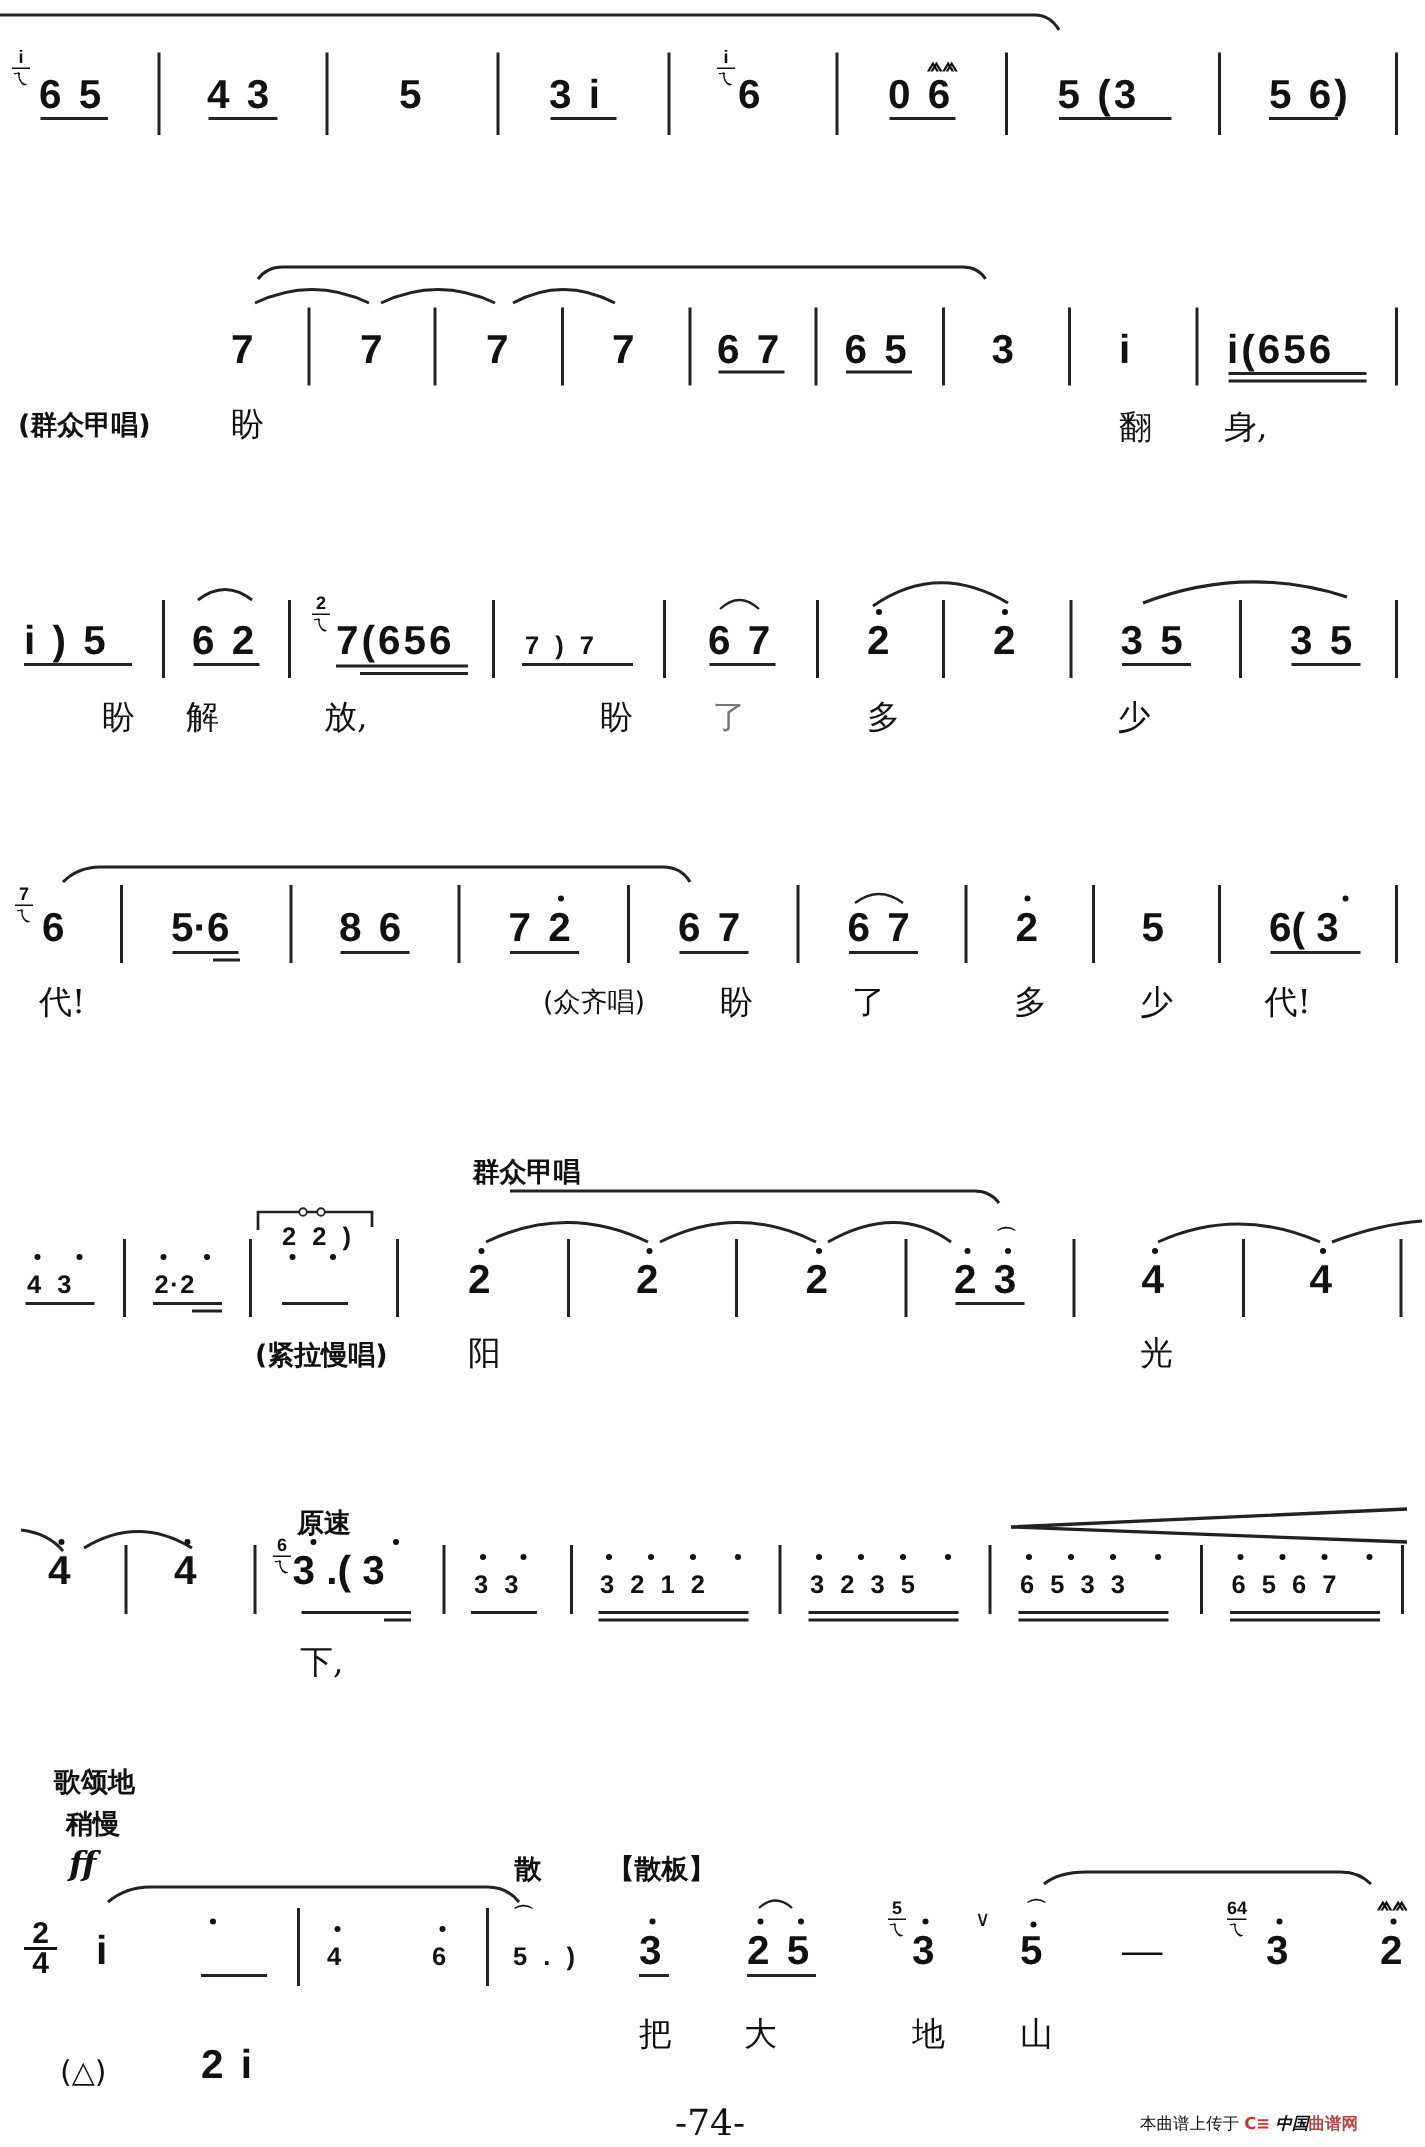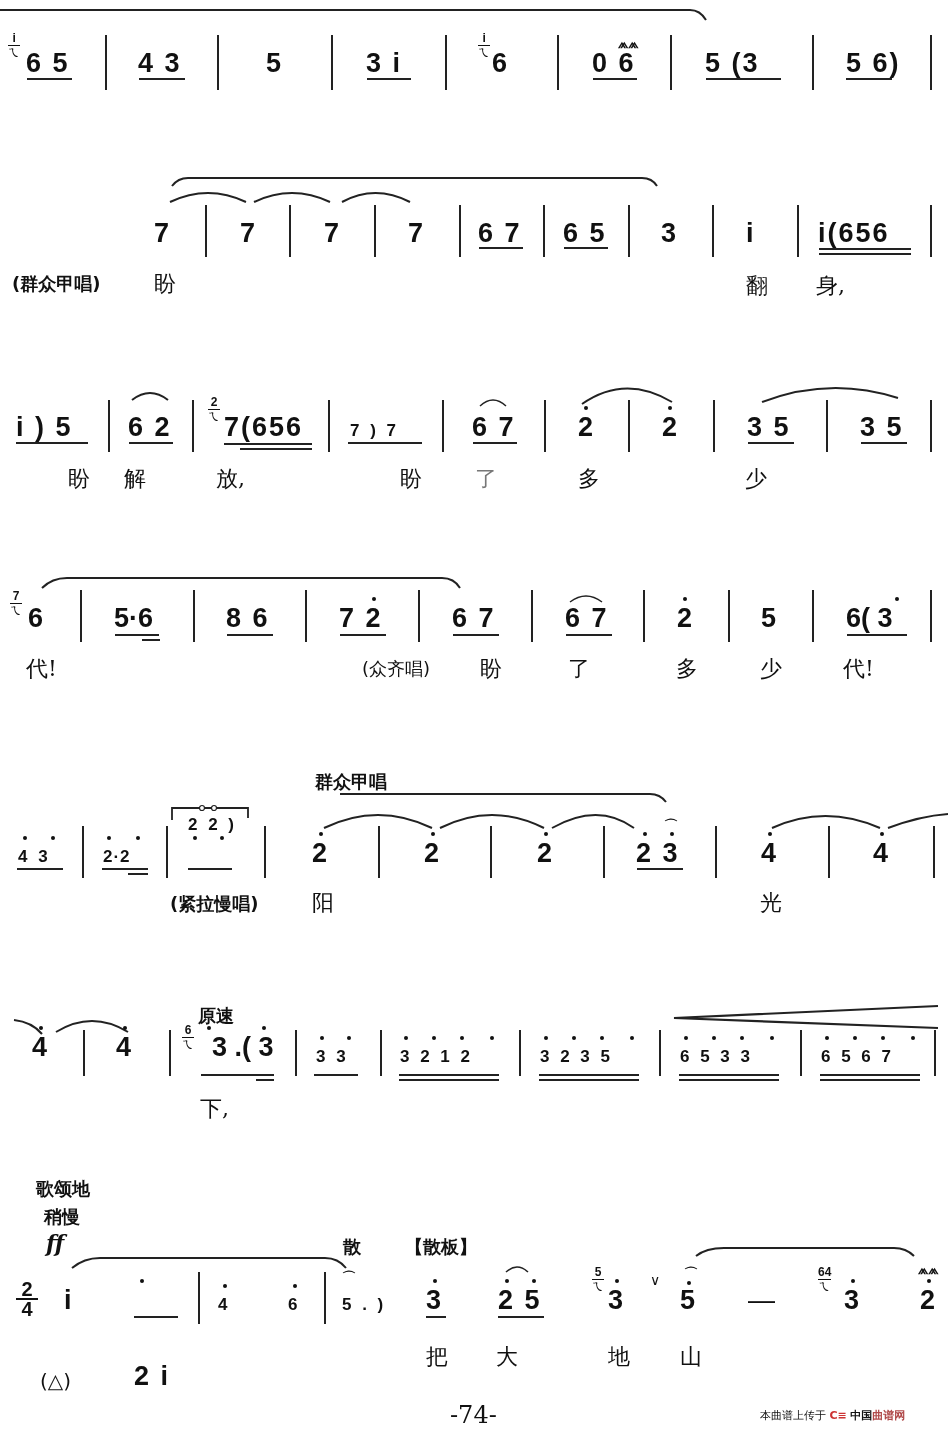--- a/index.html
+++ b/index.html
@@ -13,21 +13,21 @@
   .lyr { position: absolute; font-family: "DejaVu Serif", serif; font-size: 22px; line-height: 26px; color: #111; white-space: nowrap; }
   .lab { position: absolute; font-family: "DejaVu Sans", sans-serif; font-weight: bold; font-size: 18px; line-height: 22px; color: #111; white-space: nowrap; }
   .grace { position: absolute; font-family: "Liberation Sans", sans-serif; font-weight: bold; font-size: 12px; line-height: 12px; color: #111; text-align: center; }
   .grace .g-top { display: block; border-bottom: 1.5px solid #111; padding-bottom: 1px; }
   .grace .g-tail { display: block; font-size: 12px; }
   .dot { position: absolute; width: 4px; height: 4px; border-radius: 50%; background: #111; }
   svg.slur { position: absolute; overflow: visible; }
   .page-num { position: absolute; font-family: "DejaVu Serif", serif; font-size: 24px; }
   .wm { position: absolute; font-family: "DejaVu Sans", sans-serif; font-size: 11px; color: #111; }
   .wm .logo { color: #c33; font-weight: bold; }
-  .wm .cn { font-weight: bold; color: #111; }
+  .wm .cn { font-weight: bold; font-style: italic; color: #111; }
   .wm .cn2 { font-weight: bold; color: #b04a4a; }
 </style>
 </head>
 <body>
 
 <div>
   <svg class="slur" style="left:0;top:6px" width="710" height="20">
       <path d="M0 4 L690 4 Q700 4 706 14" stroke="#222" stroke-width="2" fill="none"></path>
     </svg>
   <div class="grace" style="left:8px;top:32px">
@@ -270,21 +270,21 @@
   <div class="dot" style="left:39px;top:1026px"></div>
   <div class="bar" style="left:83px;top:1030px;height:46px"></div>
   <div class="n" style="left:116px;top:1032px">4</div>
   <div class="dot" style="left:123px;top:1026px"></div>
   <div class="bar" style="left:169px;top:1030px;height:46px"></div>
   <div class="lab" style="left:198px;top:1005px">原速</div>
   <div class="grace" style="left:182px;top:1024px">
       <span class="g-top">6</span>
       <span class="g-tail">ㄟ</span>
     </div>
-  <div class="n" style="left:212px;top:1032px;letter-spacing:0">3 .( 3</div>
+  <div class="n" style="left:195px;top:1032px;letter-spacing:0">3 .( 3</div>
   <div class="dot" style="left:207px;top:1026px"></div>
   <div class="dot" style="left:262px;top:1026px"></div>
   <div class="ul" style="left:201px;top:1074px;width:73px"></div>
   <div class="ul" style="left:256px;top:1079px;width:18px"></div>
   <div class="bar" style="left:295px;top:1030px;height:46px"></div>
   <div class="n sm" style="left:316px;top:1042px">3 3</div>
   <div class="dot" style="left:320px;top:1036px"></div>
   <div class="dot" style="left:347px;top:1036px"></div>
   <div class="ul" style="left:314px;top:1074px;width:44px"></div>
   <div class="bar" style="left:380px;top:1030px;height:46px"></div>

